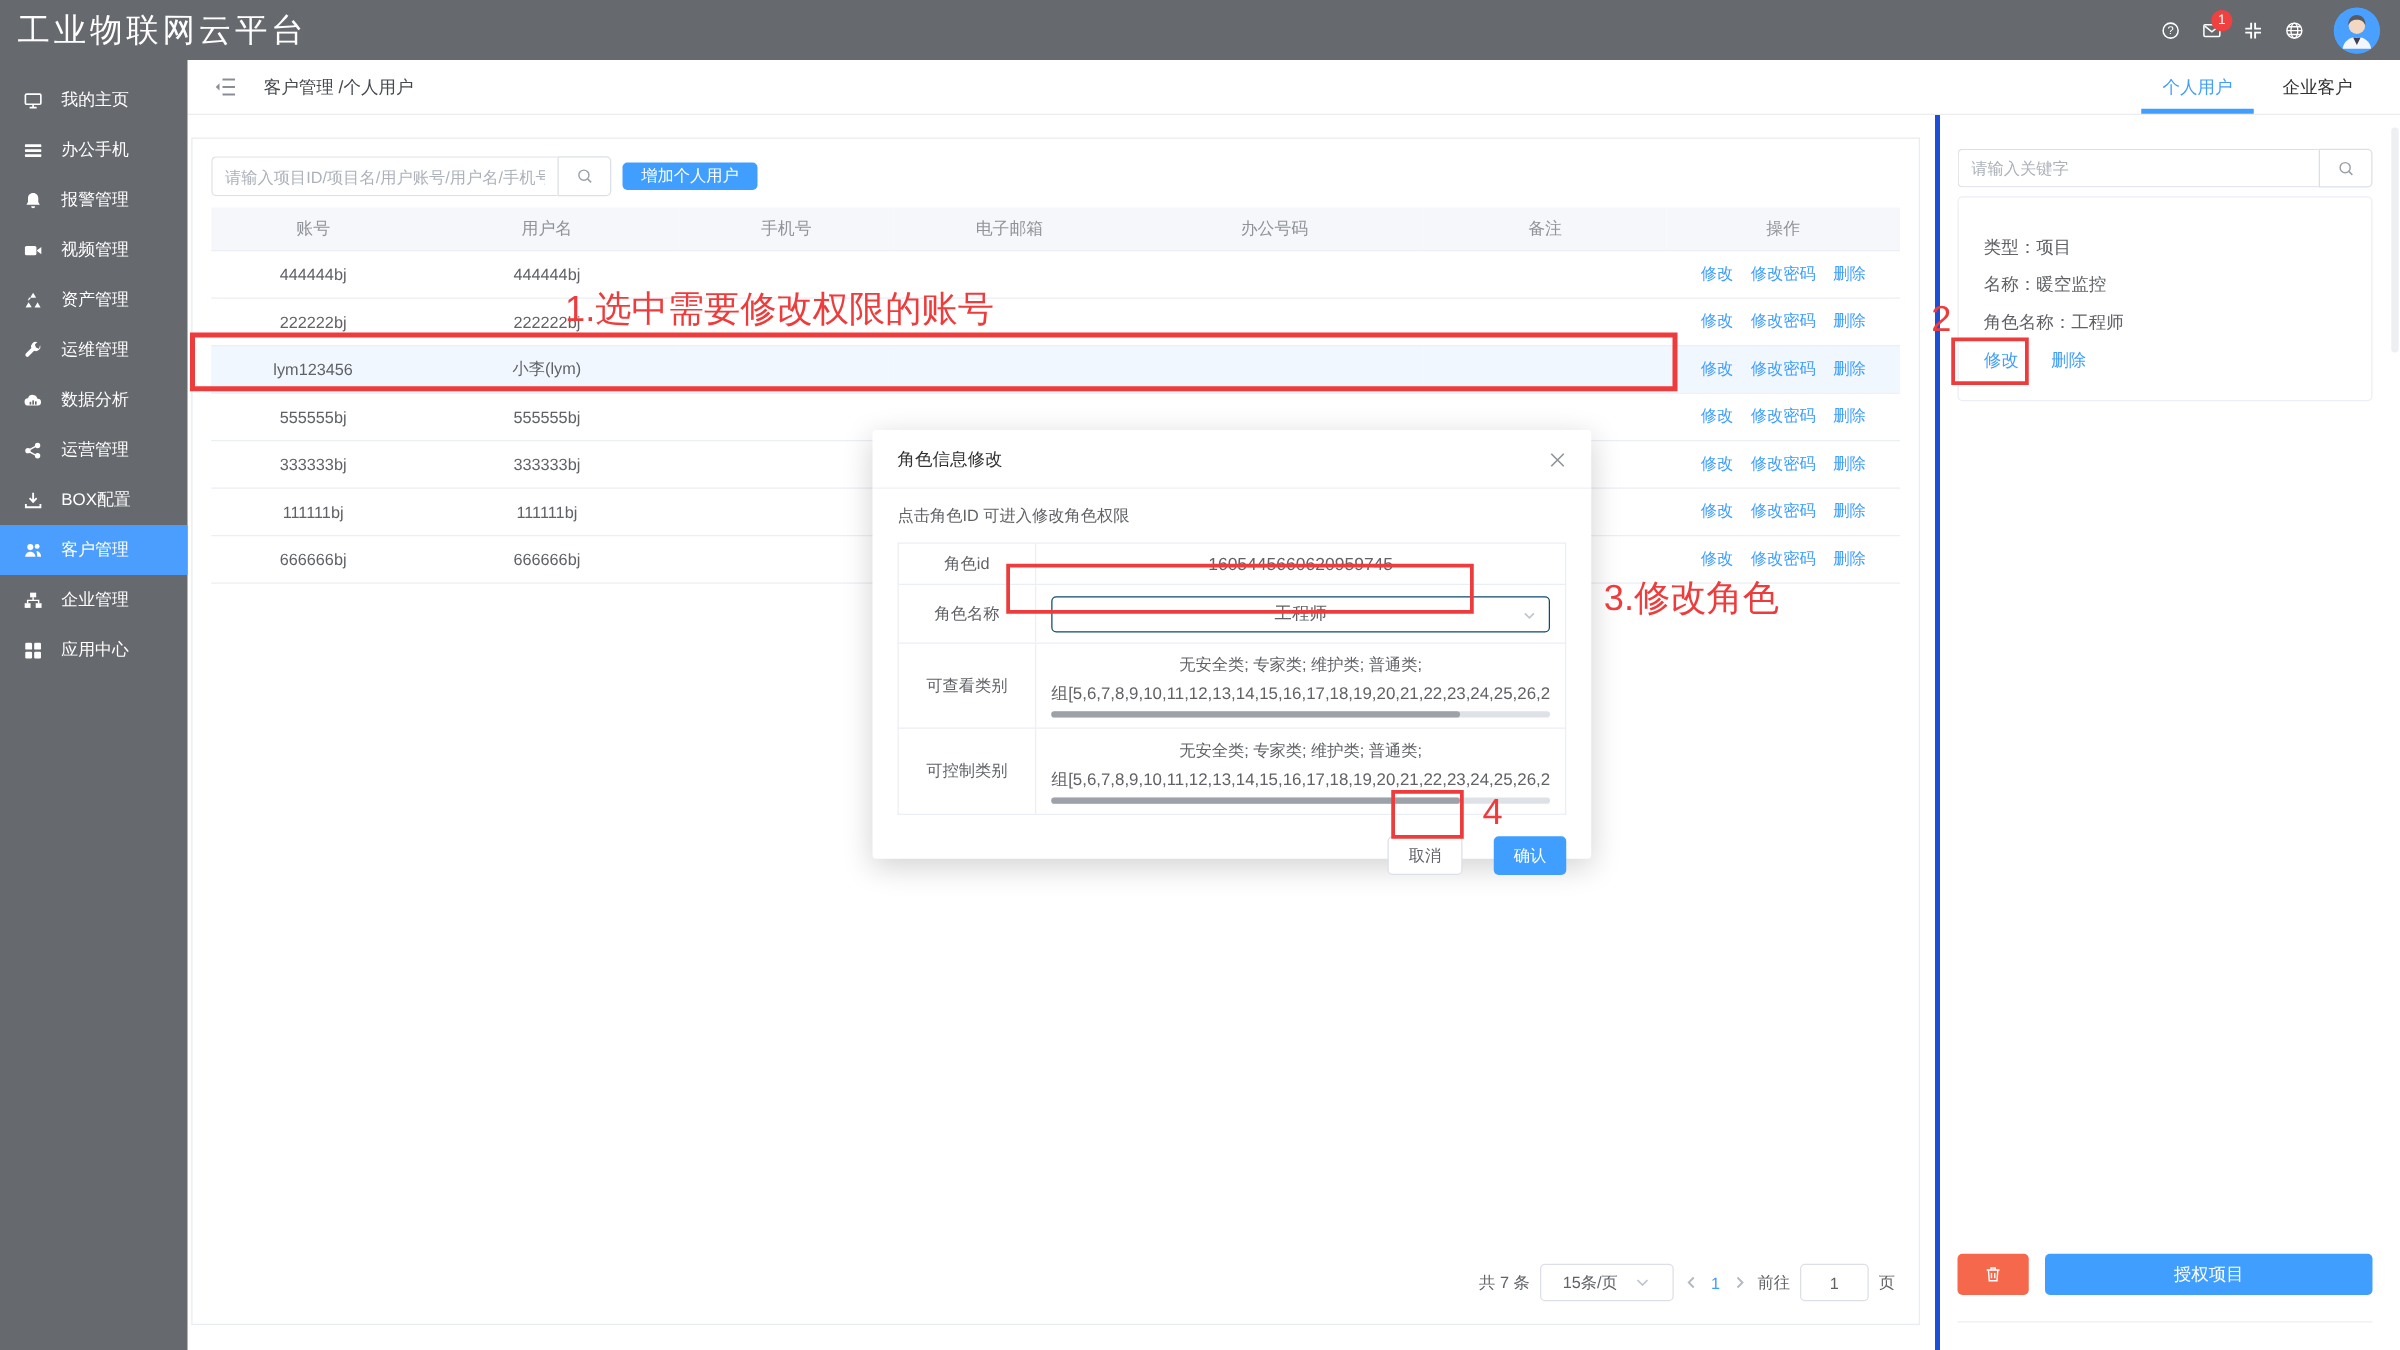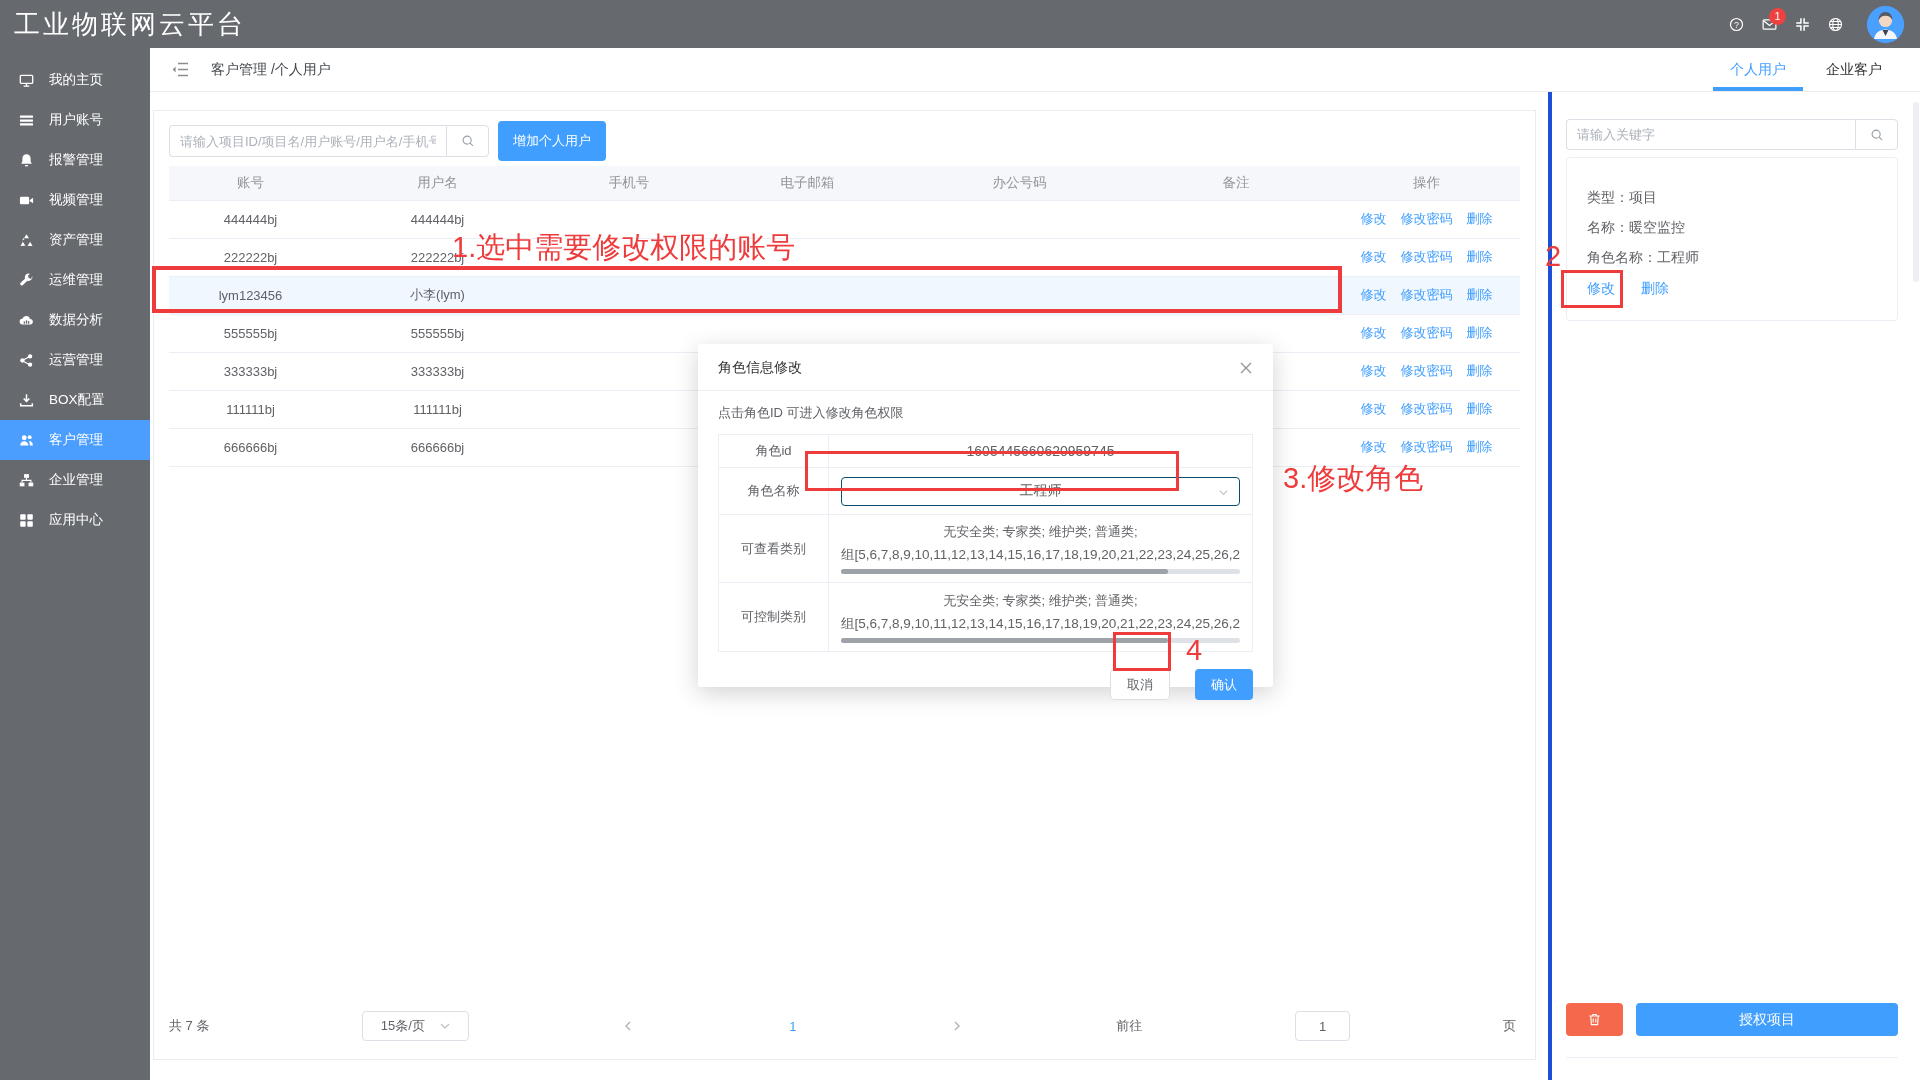--- a/index.html
+++ b/index.html
@@ -32,31 +32,31 @@
 
   
   .main { position:absolute; left:150px; top:92px; width:1398px; height:988px; background:#fff; }
   .card { position:absolute; left:3px; top:18px; right:12px; bottom:20px; border:1px solid #E9ECF0; background:#fff; display:flex; flex-direction:column; padding:14px 15px 12px 15px; }
   .toolbar { display:flex; align-items:center; height:32px; margin-bottom:9px; }
   .search-wrap { display:flex; height:32px; }
   .search-input { width:277px; height:32px; border:1px solid #DCDFE6; border-right:none; border-radius:4px 0 0 4px; padding:0 10px; font-size:13px; color:#606266; outline:none; font-family:inherit; }
   .search-input::placeholder { color:#ADB2BA; }
   .search-append { width:43px; height:32px; border:1px solid #DCDFE6; border-radius:0 4px 4px 0; display:flex; align-items:center; justify-content:center; cursor:pointer; background:#fff; }
   .btn-primary { background:#409EFF; color:#fff; border:none; border-radius:4px; font-size:13px; cursor:pointer; font-family:inherit; }
-  .add-btn { height:40px; padding:0 15px; margin-left:9px; }
+  .add-btn { height:22px; padding:0 15px; margin-left:9px; }
 
   
   table.users { width:100%; border-collapse:collapse; table-layout:fixed; }
   .users th { height:34px; background:#F5F7FA; color:#909399; font-weight:400; font-size:13.5px; border-bottom:1px solid #EBEEF5; }
   .users td { height:38px; text-align:center; font-size:13px; color:#606266; border-bottom:1px solid #EBEEF5; background:#fff; }
   tr.selected td { background:#F0F7FF; }
   .op-link { color:#409EFF; text-decoration:none; font-size:13px; margin:0 7px; cursor:pointer; white-space:nowrap; }
 
   
-  .pagination { margin-top:auto; display:flex; align-items:center; justify-content:space-between; gap:22px; font-size:13px; color:#606266; padding:6px 4px 6px 0; }
+  .pagination { margin-top:auto; display:flex; align-items:center; justify-content:flex-end; gap:8px; font-size:13px; color:#606266; padding:6px 4px 6px 0; }
   .psel { width:107px; height:30px; border:1px solid #DCDFE6; border-radius:4px; display:flex; align-items:center; justify-content:center; gap:14px; color:#606266; cursor:pointer; }
   .pg-arrow { width:12px; height:12px; cursor:pointer; }
   .pg-num { color:#409EFF; cursor:pointer; padding:0 2px; }
   .goto-input { width:55px; height:30px; border:1px solid #DCDFE6; border-radius:4px; text-align:center; font-size:13px; color:#606266; outline:none; font-family:inherit; }
 
   
   .rpanel { position:absolute; left:1548px; top:92px; width:372px; height:988px; background:#fff; border-left:4px solid #1d4ed8; padding:27px 22px 0 14px; display:flex; flex-direction:column; }
   .rp-search { display:flex; height:31px; }
   .rp-input { flex:1; height:31px; border:1px solid #DCDFE6; border-right:none; border-radius:4px 0 0 4px; padding:0 10px; font-size:13px; color:#606266; outline:none; font-family:inherit; }
   .rp-input::placeholder { color:#ADB2BA; }
@@ -163,21 +163,21 @@
       <span>我的主页</span>
     </li>
     <li class="side-item">
       <span class="si">
           <svg viewBox="0 0 16 16" width="15" height="15" fill="#fff">
             <rect x="1" y="2.6" width="14" height="2.4" rx=".6"></rect>
             <rect x="1" y="6.8" width="14" height="2.4" rx=".6"></rect>
             <rect x="1" y="11" width="14" height="2.4" rx=".6"></rect>
           </svg>
         </span>
-      <span>用户账号</span>
+      <span>办公手机</span>
     </li>
     <li class="side-item">
       <span class="si">
           <svg viewBox="0 0 16 16" width="15" height="15" fill="#fff">
             <path d="M8 1.4c2.7 0 4.4 2 4.4 4.6v3.1l1.3 2.4H2.3l1.3-2.4V6C3.6 3.4 5.3 1.4 8 1.4z"></path>
             <path d="M6.3 12.8a1.7 1.7 0 003.4 0z"></path>
           </svg>
         </span>
       <span>报警管理</span>
     </li>

